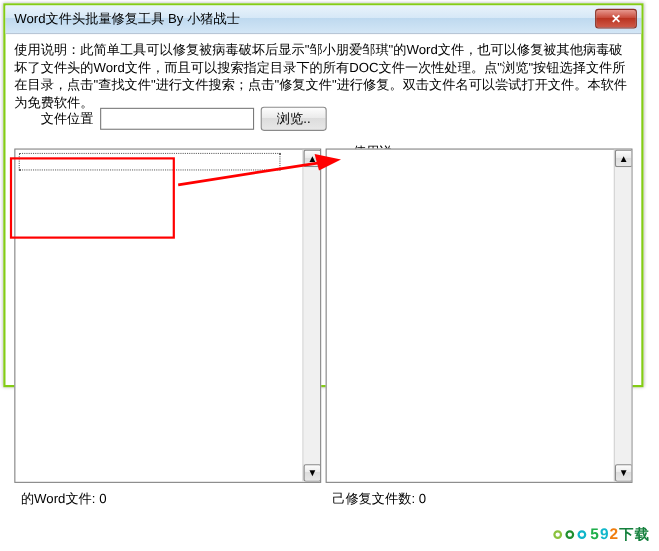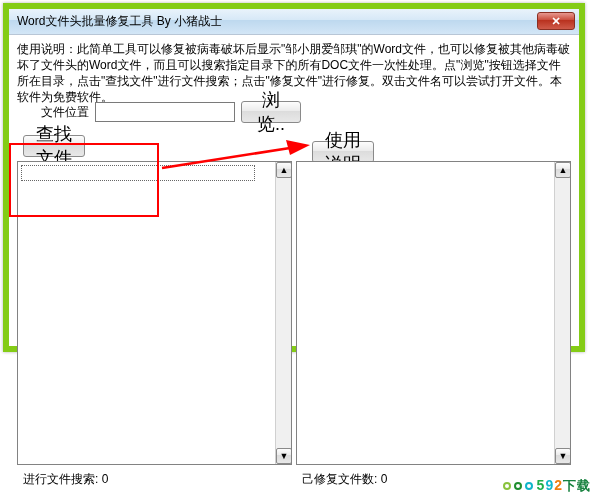--- a/index.html
+++ b/index.html
@@ -11,21 +11,21 @@
     height: 501px;
     position: relative;
     overflow: hidden;
   }
   .window {
     position: absolute;
     left: 3px;
     top: 3px;
     width: 582px;
     height: 349px;
-    border: 6px solid #84cc16;
+    border: 2px solid #84cc16;
     background: #fff;
     box-shadow: 0 0 3px rgba(0,0,0,0.3);
   }
   .titlebar {
     height: 26px;
     background: linear-gradient(#e9f3fb, #d6e8f7 45%, #bed9ef 46%, #d3e6f6);
     border-bottom: 1px solid #b8c6d6;
     display: flex;
     align-items: center;
     padding: 0 4px 0 8px;
@@ -72,21 +72,21 @@
     border: 1px solid #7a7a7a;
     background: #fff;
     padding: 1px 3px;
     font-size: 12px;
   }
   .browse-btn, .tab-btn, .scroll-btn {
     height: 22px;
     background: linear-gradient(#fdfdfd, #ebebeb 45%, #dcdcdc 46%, #e8e8e8);
     border: 1px solid #8a8a8a;
     border-radius: 3px;
-    font-size: 18px;
+    font-size: 12px;
     display: inline-flex;
     align-items: center;
     justify-content: center;
     padding: 0 12px;
   }
   .browse-btn { width: 60px; }
   .tab-row {
     display: flex;
     padding: 6px 8px 0 14px;
     position: relative;
@@ -224,23 +224,20 @@
 
   <div class="filepath-row">
     <span class="label">文件位置</span>
     <input class="filepath-input" type="text" value="" style="">
     <button class="browse-btn">
       <span>浏览..</span>
     </button>
   </div>
 
   <div class="tab-row">
-    <button class="tab-btn">
-      <span>查找文件</span>
-    </button>
     <div class="tab2-wrap">
       <button class="tab-btn">
         <span>使用说明</span>
       </button>
     </div>
   </div>
 
   <div class="panels">
     <div class="panel">
       <div class="panel-inner">
@@ -266,21 +263,21 @@
         <div class="scroll-track"></div>
         <div class="scroll-btn">
           <span>▼</span>
         </div>
       </div>
     </div>
   </div>
 
   <div class="footer">
     <div class="f-left">
-      <span>进行文件搜索:</span>
+      <span>的Word文件:</span>
       <span>0</span>
     </div>
     <div class="f-right">
       <span>己修复文件数:</span>
       <span>0</span>
     </div>
   </div>
 
 </div>
 

